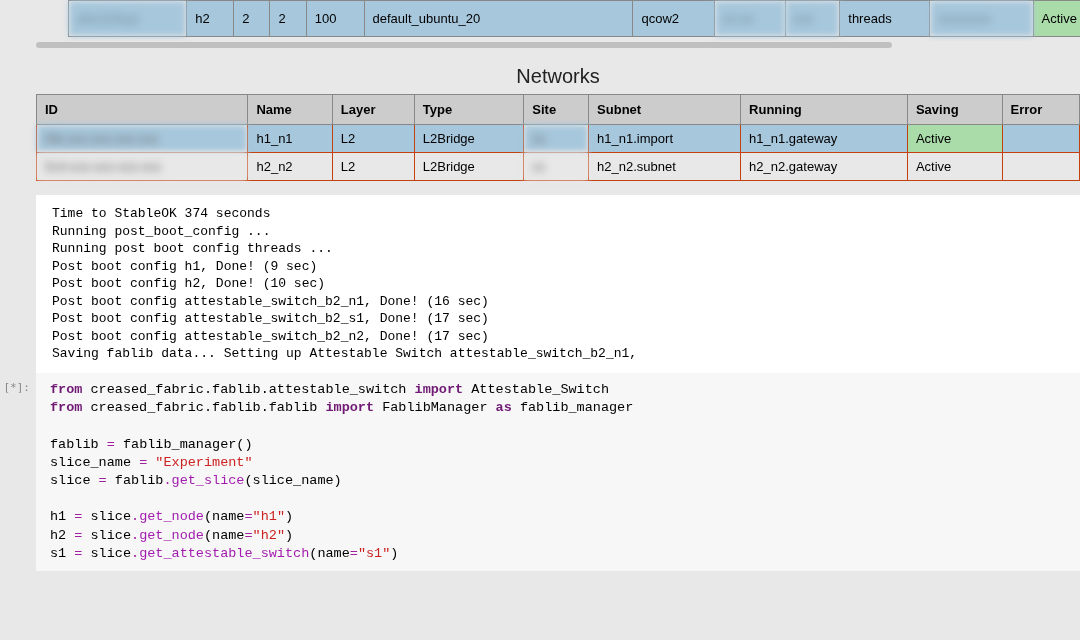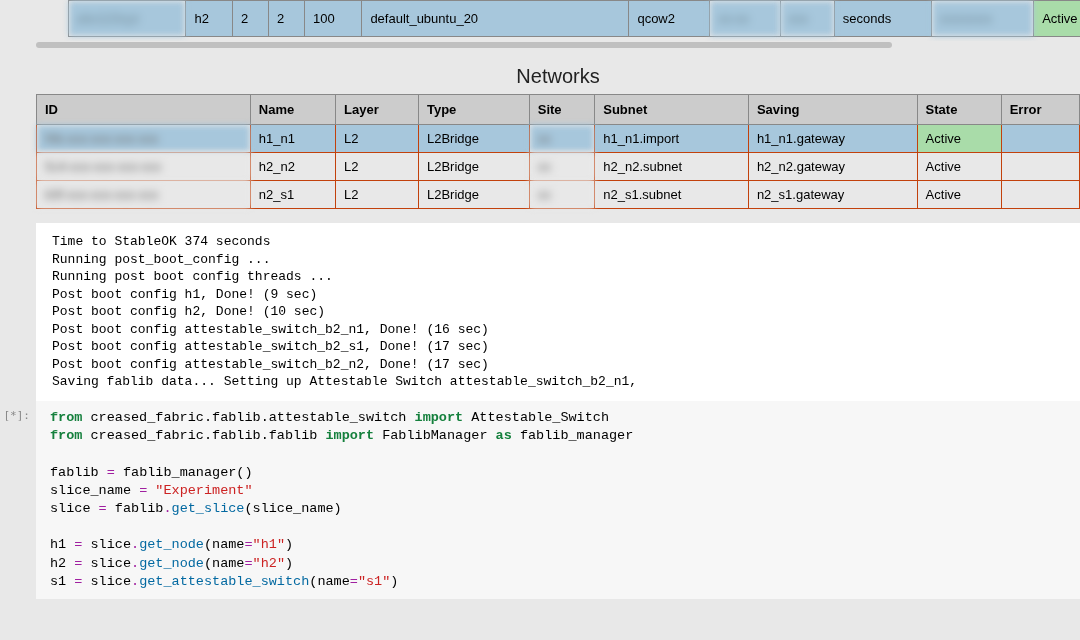--- a/index.html
+++ b/index.html
@@ -113,43 +113,43 @@
     flex: 1;
     background: #f7f7f7;
     padding: 8px 10px 8px 10px;
     font-family: "SF Mono", Menlo, Consolas, "Liberation Mono", monospace;
     font-size: 13.5px;
     line-height: 1.35;
     white-space: pre;
     color: #000;
     border-left: 4px solid transparent;
   }
-  .kw-green { color: #15803d; font-weight: bold; }
+  .kw-green { color: #701a75; font-weight: bold; }
   .kw-op { color: #a020a0; }
   .str { color: #cc2222; }
-  .dotcall { color: #0369a1; }
+  .dotcall { color: #a21caf; }
 </style>
 </head>
 <body>
 
 <div class="content-wrap">
 
   <table class="nodes-table">
     <tbody>
         <tr>
       <td class="blur">abc123xyz</td>
       <td>h2</td>
       <td>2</td>
       <td>2</td>
       <td>100</td>
       <td style="min-width:180px">default_ubuntu_20</td>
       <td>qcow2</td>
       <td class="blur">xx-xx</td>
       <td class="blur">xxx</td>
-      <td>seconds</td>
+      <td>threads</td>
       <td class="blur">xxxxxxxx</td>
       <td class="active-cell">Active</td>
     </tr>
   </tbody>
     </table>
 
   <div class="scroll-indicator">
     <div class="thumb"></div>
   </div>
 
@@ -157,22 +157,22 @@
 
   <table class="net-table">
     <thead>
       <tr id="net-head-row">
           <th>ID</th>
           <th>Name</th>
           <th>Layer</th>
           <th>Type</th>
           <th>Site</th>
           <th>Subnet</th>
+          <th>Running</th>
           <th>Saving</th>
-          <th>State</th>
           <th>Error</th>
         </tr>
     </thead>
     <tbody id="net-body">
         <tr>
           <td class="blur">f4b-xxx-xxx-xxx-xxx</td>
           <td>h1_n1</td>
           <td>L2</td>
           <td>L2Bridge</td>
           <td class="blur">xx</td>
@@ -185,31 +185,20 @@
           <td class="blur">5c4-xxx-xxx-xxx-xxx</td>
           <td>h2_n2</td>
           <td>L2</td>
           <td>L2Bridge</td>
           <td class="blur">xx</td>
           <td>h2_n2.subnet</td>
           <td>h2_n2.gateway</td>
           <td class="state-active">Active</td>
           <td></td>
         </tr>
-        <tr class="alt">
-          <td class="blur">b9f-xxx-xxx-xxx-xxx</td>
-          <td>n2_s1</td>
-          <td>L2</td>
-          <td>L2Bridge</td>
-          <td class="blur">xx</td>
-          <td>n2_s1.subnet</td>
-          <td>n2_s1.gateway</td>
-          <td class="state-active">Active</td>
-          <td></td>
-        </tr>
       </tbody>
   </table>
 
   <div class="output-cell">Time to StableOK 374 seconds
 Running post_boot_config ...
 Running post boot config threads ...
 Post boot config h1, Done! (9 sec)
 Post boot config h2, Done! (10 sec)
 Post boot config attestable_switch_b2_n1, Done! (16 sec)
 Post boot config attestable_switch_b2_s1, Done! (17 sec)

